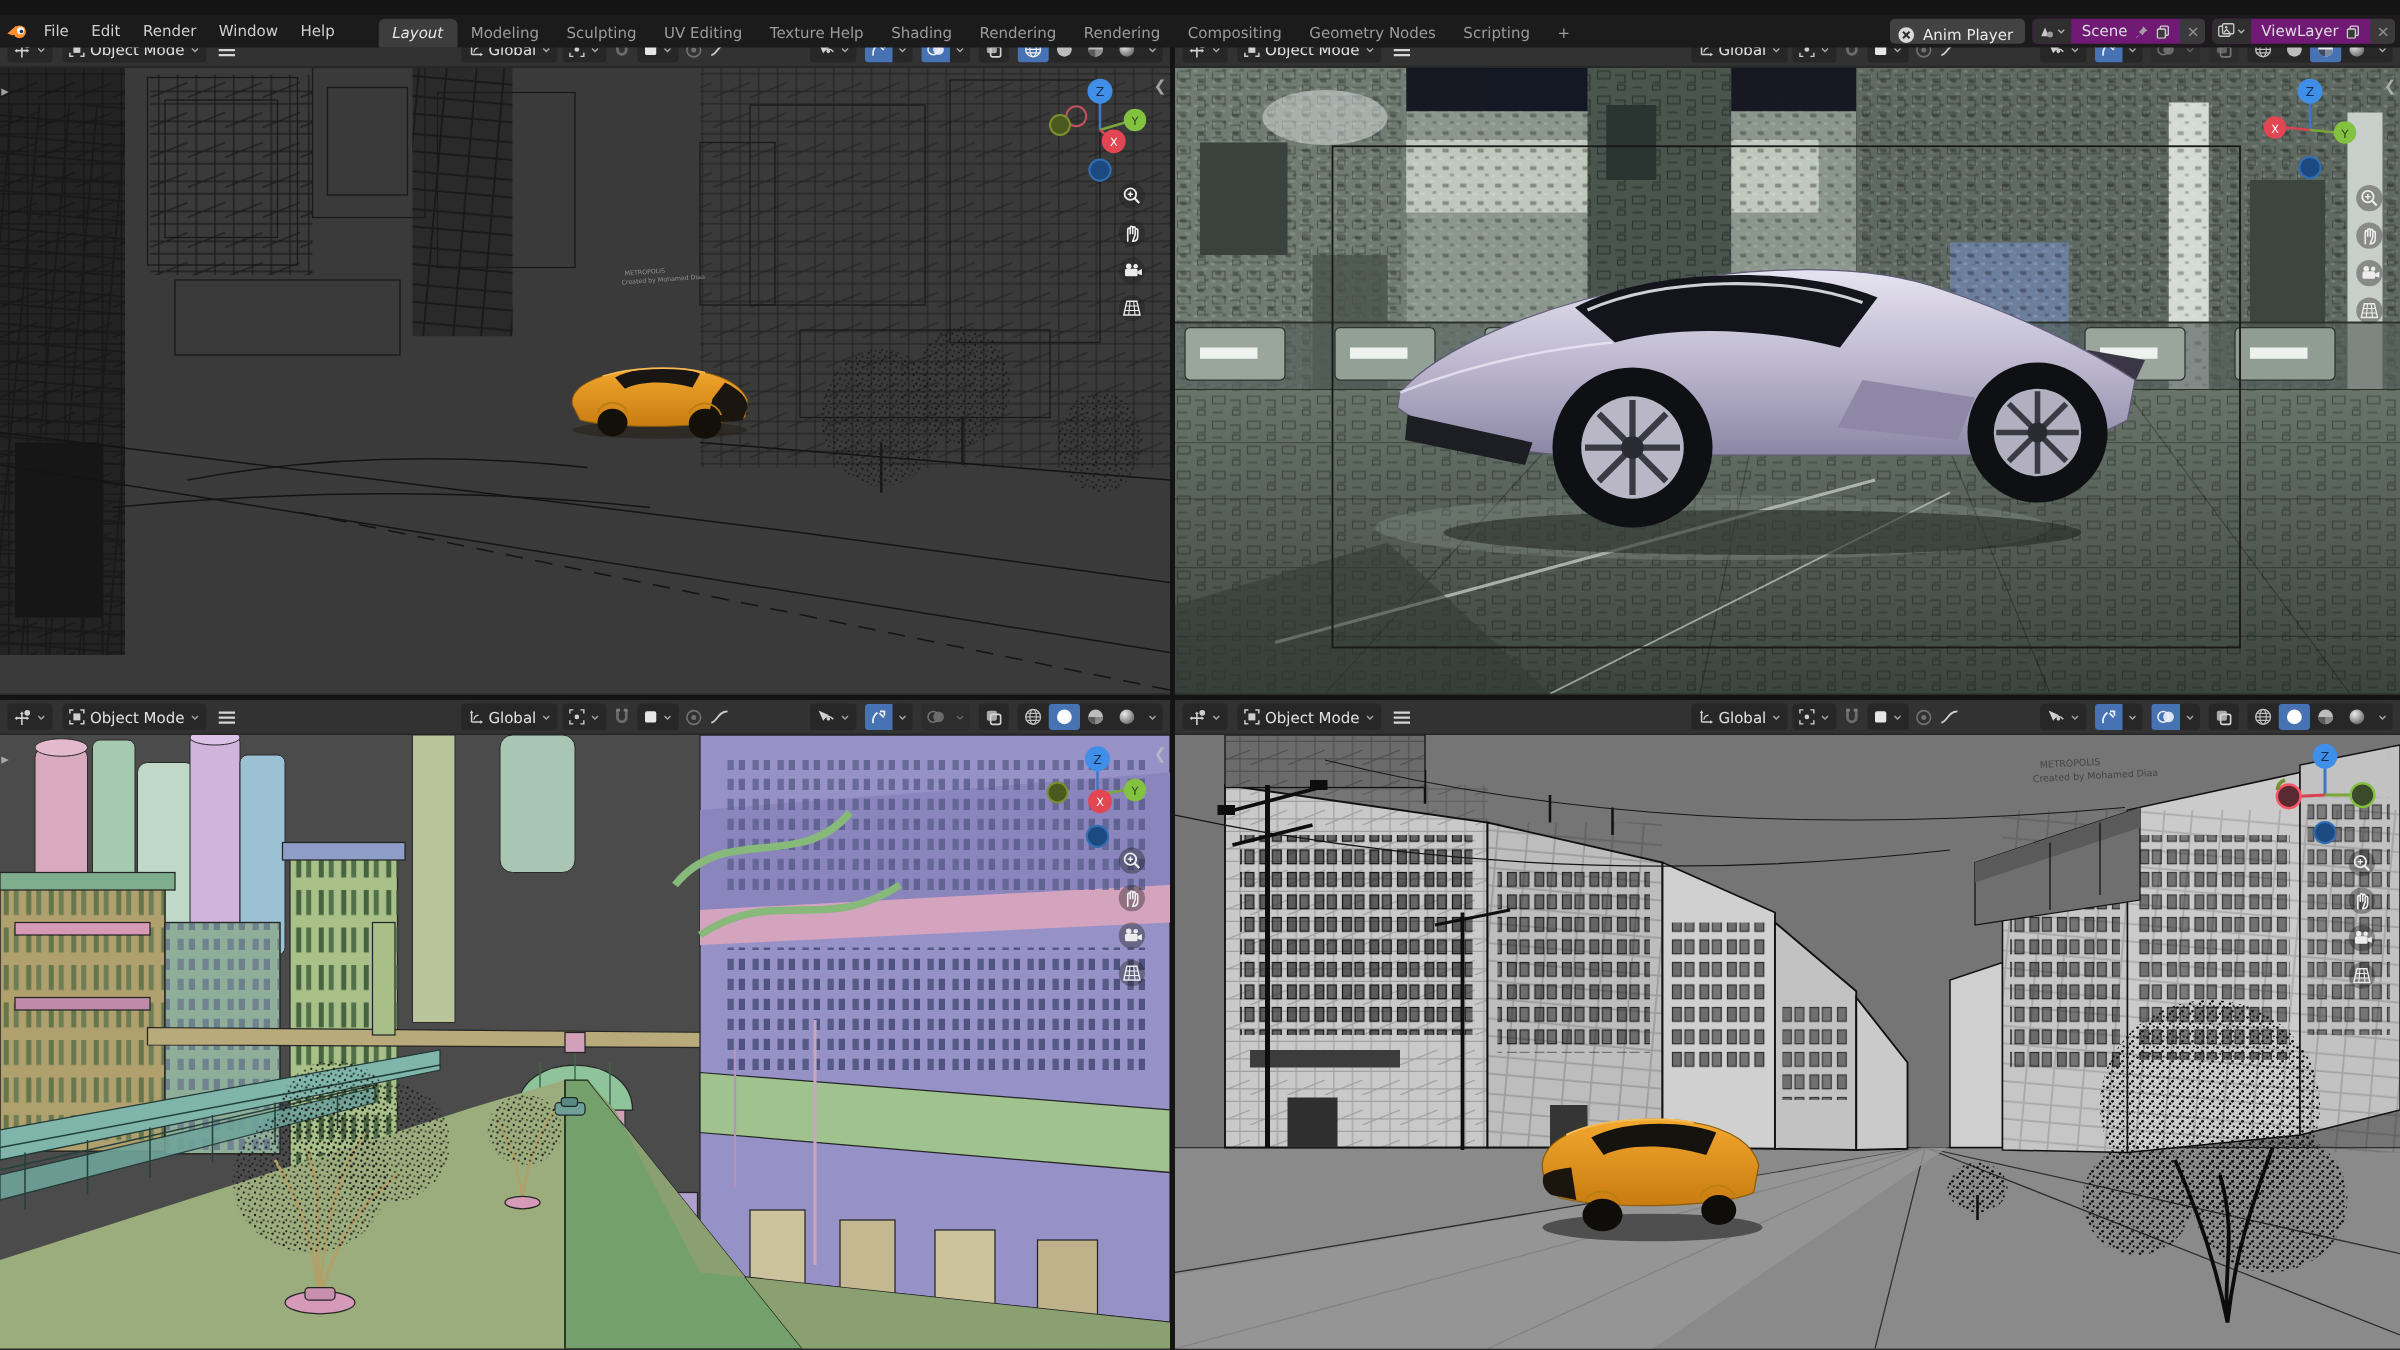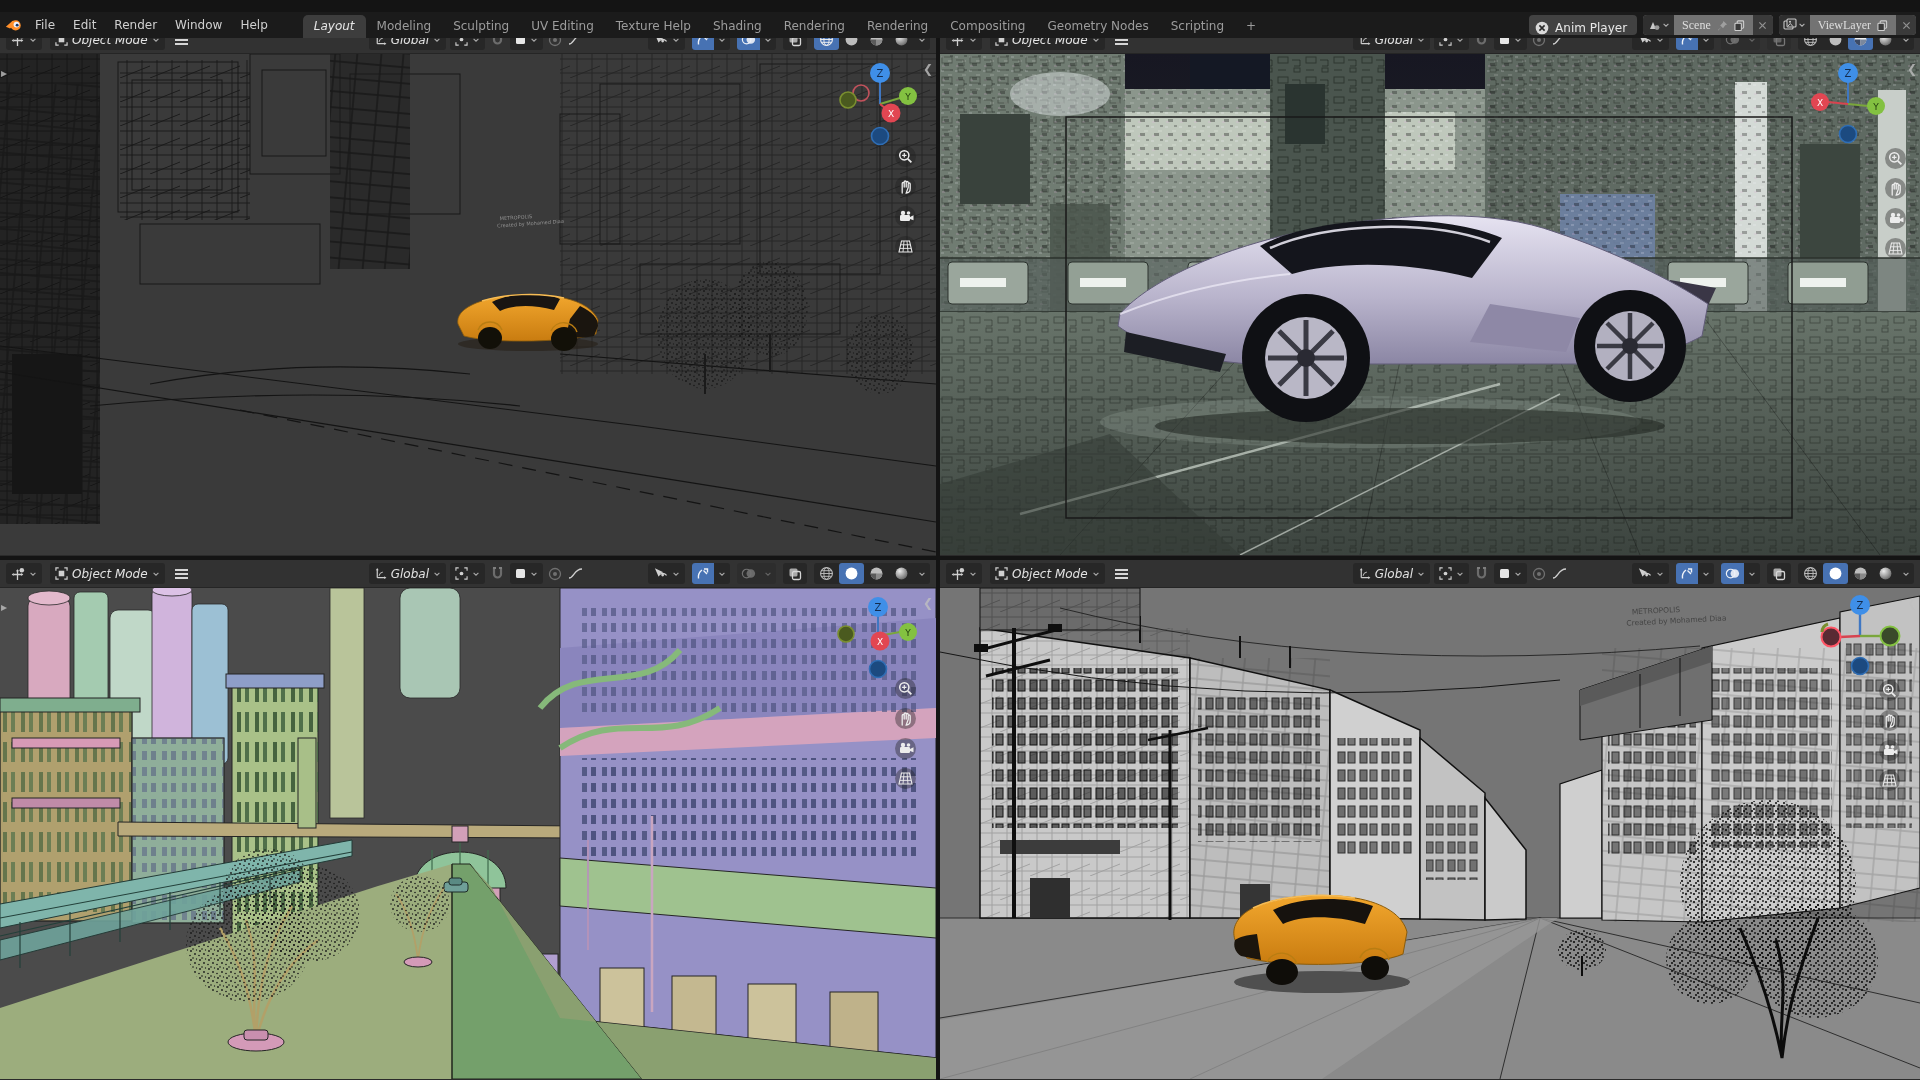--- a/index.html
+++ b/index.html
@@ -18,35 +18,35 @@
   #topbar{position:absolute;left:0;top:0;width:1920px;height:26px;background:var(--topbar-bg);
     display:flex;align-items:center;color:#cfcfcf;font-size:12px;z-index:40;margin-top:12px;}
   .menu-item{padding:0 9px;line-height:26px;cursor:default;}
   #logo{width:26px;height:26px;display:flex;align-items:center;justify-content:center;}
   .tabs{display:flex;align-items:flex-end;height:26px;margin-left:26px;}
   .tab{padding:4px 11px 5px 11px;color:#9c9c9c;font-size:12px;border-radius:5px 5px 0 0;line-height:14px;}
   .tab.active{background:#3d3d3d;color:#e6e6e6;font-style:italic;}
   .topbar-right{margin-left:auto;display:flex;align-items:center;gap:6px;padding-right:4px;}
   .pill{display:flex;align-items:flex-end;gap:6px;background:#424242;border-radius:4px;height:20px;
     padding:0 10px 0 6px;color:#e8e8e8;}
-  .idblock{display:flex;align-items:center;height:20px;background:#737373;border-radius:4px;overflow:hidden;color:#dedede;font-family:Liberation Serif, serif;}
+  .idblock{display:flex;align-items:center;height:20px;background:#701a75;border-radius:4px;overflow:hidden;color:#dedede;}
   .idblock .icon-cell{display:flex;align-items:center;gap:1px;padding:0 4px;height:100%;background:#2f2f2f;}
   .idblock .name-cell{padding:0 8px;display:flex;align-items:center;gap:6px;height:100%;}
   .idblock .x-cell{display:flex;align-items:center;justify-content:center;width:20px;height:100%;background:#3a3a3a;color:#8f8f8f;}
 
   
   .viewport{position:absolute;background:#2b2b2b;}
   #vp-tl{left:0;   top:26px;  width:936px; height:530px;}
   #vp-tr{left:940px;top:26px; width:980px; height:530px;}
   #vp-bl{left:0;   top:560px; width:936px; height:520px;}
   #vp-br{left:940px;top:560px;width:980px; height:520px;}
 
   .vp-header{position:relative;height:28px;background:var(--header-bg);display:flex;align-items:center;
     padding:0 6px;gap:8px;color:#dadada;font-size:12px;border-bottom:1px solid #252525;z-index:5;}
-  .w{display:flex;align-items:center;gap:4px;background:var(--widget-bg);border-radius:3px;height:21px;padding:0 5px;font-style:italic;}
+  .w{display:flex;align-items:center;gap:4px;background:var(--widget-bg);border-radius:3px;height:21px;padding:0 5px;}
   .w .lbl{white-space:nowrap;color:#e2e2e2;}
   .icon-only{background:transparent;padding:0 1px;}
   .cellgrp{display:flex;align-items:stretch;background:var(--widget-bg);border-radius:3px;overflow:hidden;height:21px;}
   .cellgrp .cell{display:flex;align-items:center;justify-content:center;padding:0 4px;}
   .cell.blue{background:var(--accent-blue);}
   .dim{opacity:.42;}
   .mid-cluster{display:flex;align-items:center;gap:4px;margin-left:auto;}
   .right-cluster{display:flex;align-items:center;gap:7px;margin-left:56px;}
   .shade{display:flex;align-items:center;background:var(--widget-bg);border-radius:3px;height:21px;overflow:hidden;}
   .shade .seg{width:25px;height:21px;display:flex;align-items:center;justify-content:center;}

